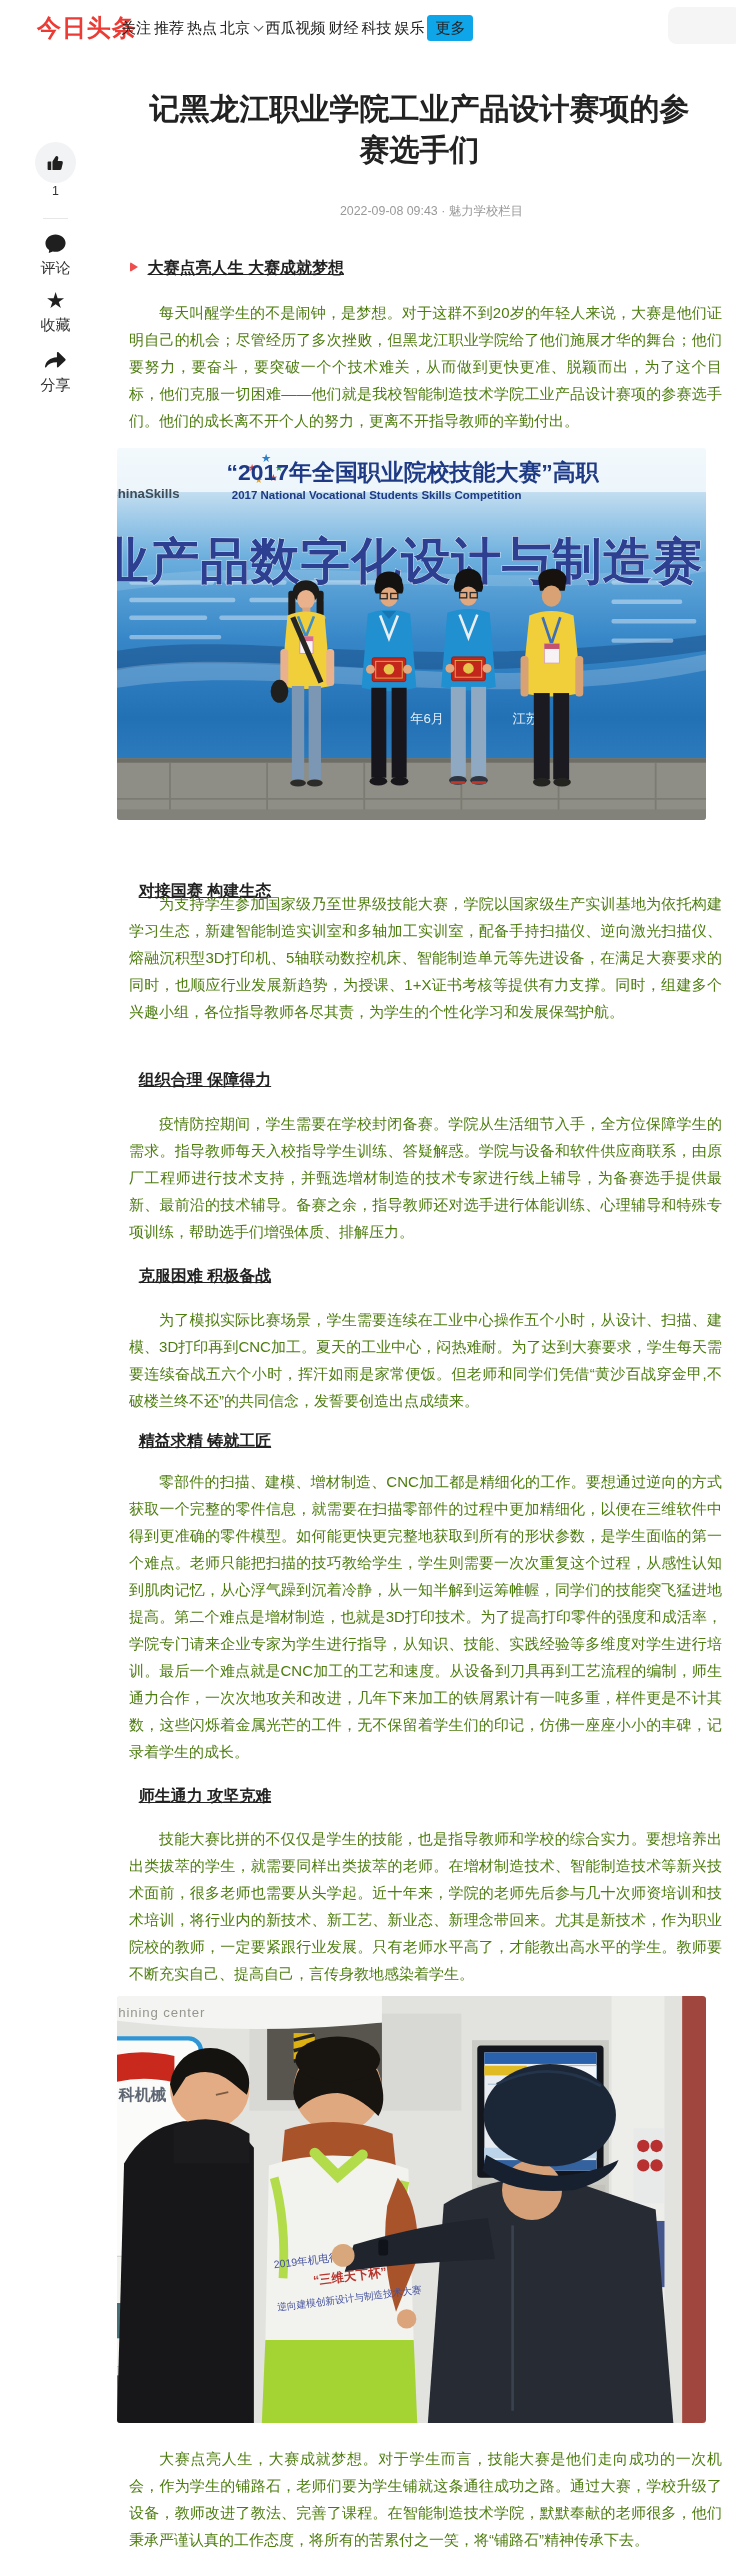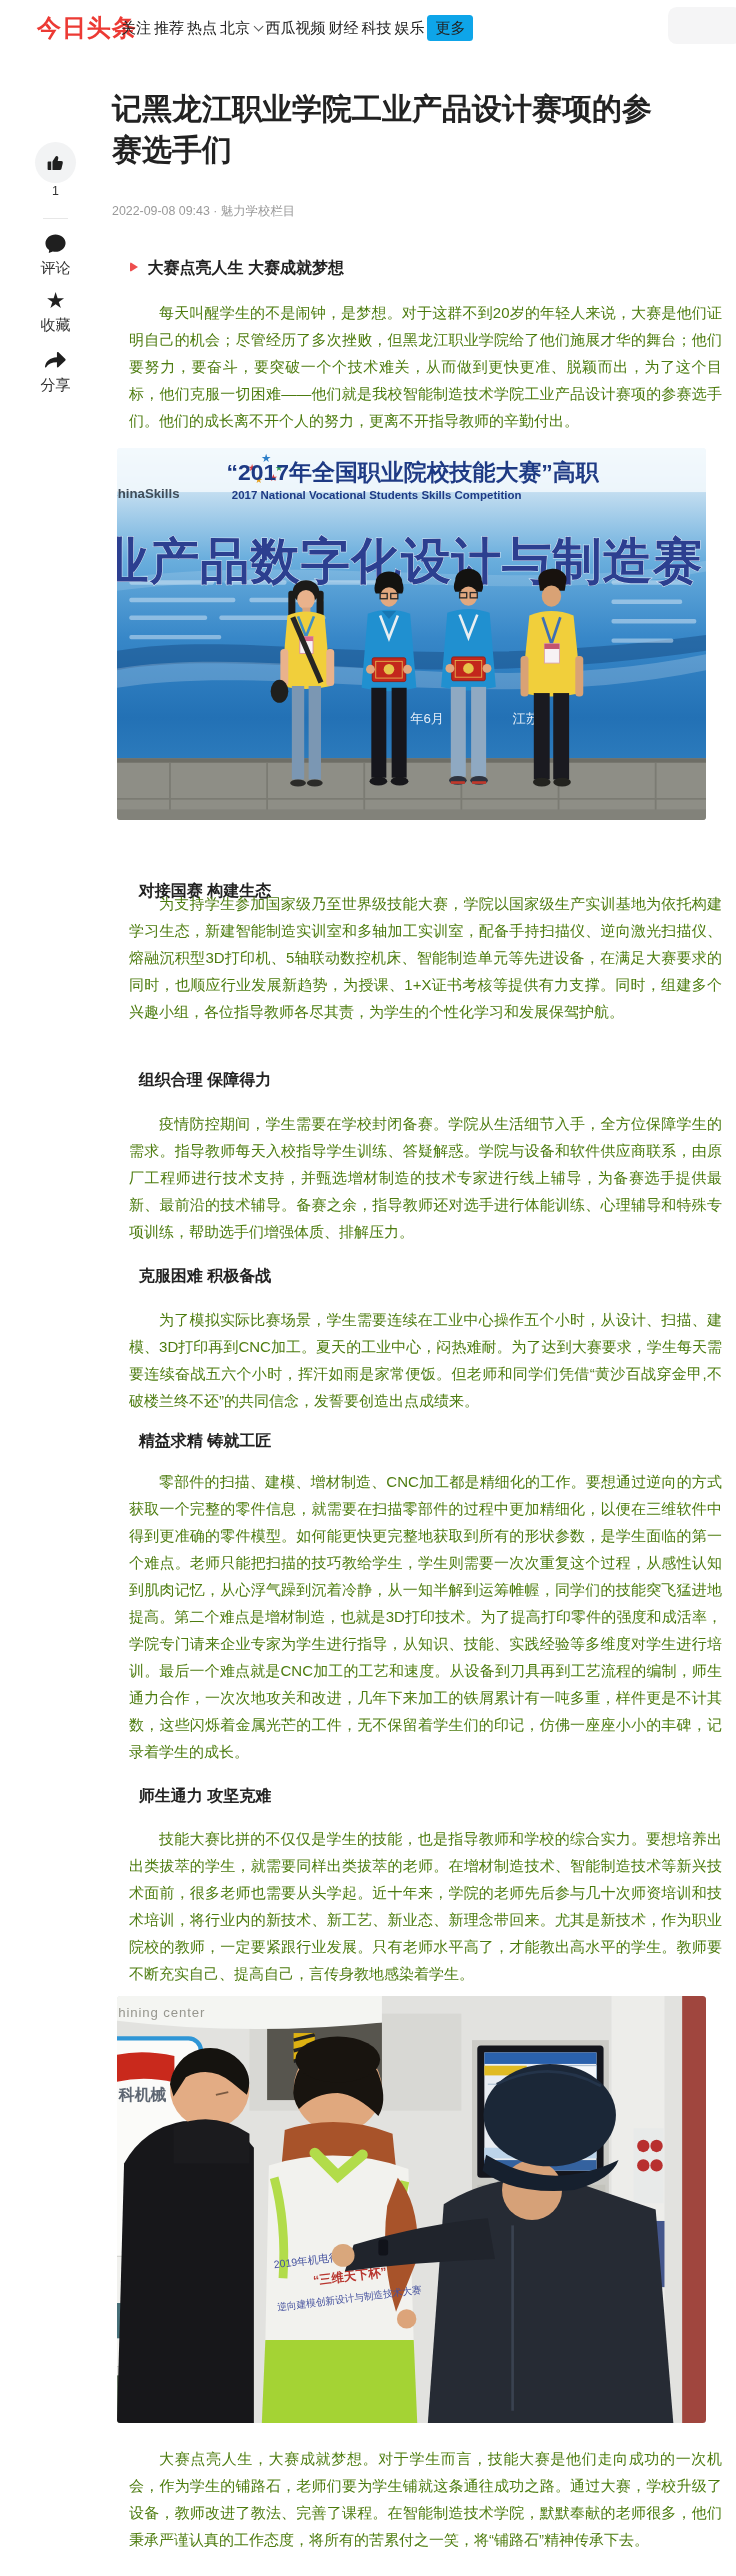--- a/index.html
+++ b/index.html
@@ -20,24 +20,24 @@
   .like-count{position:absolute;left:35px;top:184px;width:41px;text-align:center;font-size:12.4px;color:#333;}
   .rail-divider{position:absolute;left:43px;top:218px;width:25px;height:0.9px;background:#e7e7e7;}
   .rail-icon{display:block;margin:0 auto;}
   .rail-label{display:block;font-size:15px;color:#333;margin-top:3.5px;}
   .rail-comment{top:232px;}
   .rail-fav{top:289px;}
   .rail-share{top:349px;}
   .star-glyph{font-size:22px;line-height:23px;color:#1f1f1f;display:block;}
 
   
-  .art{position:absolute;left:112px;width:593px;color:#222;}
+  .art{position:absolute;left:135px;width:593px;color:#222;text-align:center;}
   .t-title{top:88px;width:569px;font-size:30px;line-height:41px;font-weight:700;margin:0;}
   .t-meta{top:203px;font-size:12.4px;color:#999;}
-  .sec-h{position:absolute;left:129px;width:593px;margin:0;font-size:16px;line-height:22px;font-weight:700;color:#222;padding-left:9.7px;box-sizing:border-box;}
+  .sec-h{position:absolute;left:129px;width:593px;margin:0;font-size:16px;line-height:22px;font-weight:700;color:#222;padding-left:9.7px;box-sizing:border-box;text-decoration:underline;}
   .sec-h.with-bullet{padding-left:18.5px;}
   .bullet{position:absolute;left:0.9px;top:5.3px;width:0;height:0;border-left:8.8px solid #ee4e4e;border-top:5.3px solid transparent;border-bottom:5.3px solid transparent;border-radius:1.8px;}
   .sec-p{position:absolute;left:129px;width:593px;margin:0;font-size:15px;line-height:27px;color:#4d7c0f;text-align:justify;text-indent:2em;}
   .h-0{top:257px}.p-0{top:299px}
   .h-1{top:880px}.p-1{top:890px}
   .h-2{top:1069px}.p-2{top:1110px}
   .h-3{top:1265px}.p-3{top:1306px}
   .h-4{top:1430px}.p-4{top:1468px}
   .h-5{top:1785px}.p-5{top:1825px}
   .p-6{top:2445px}

